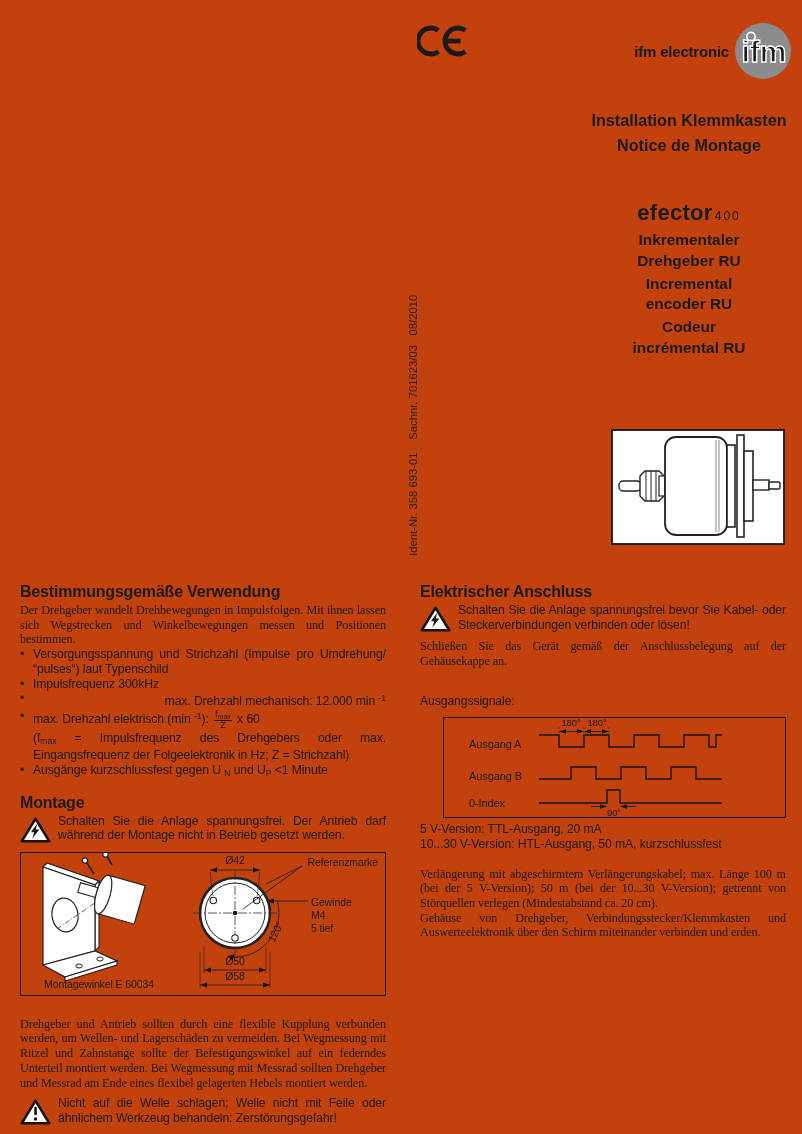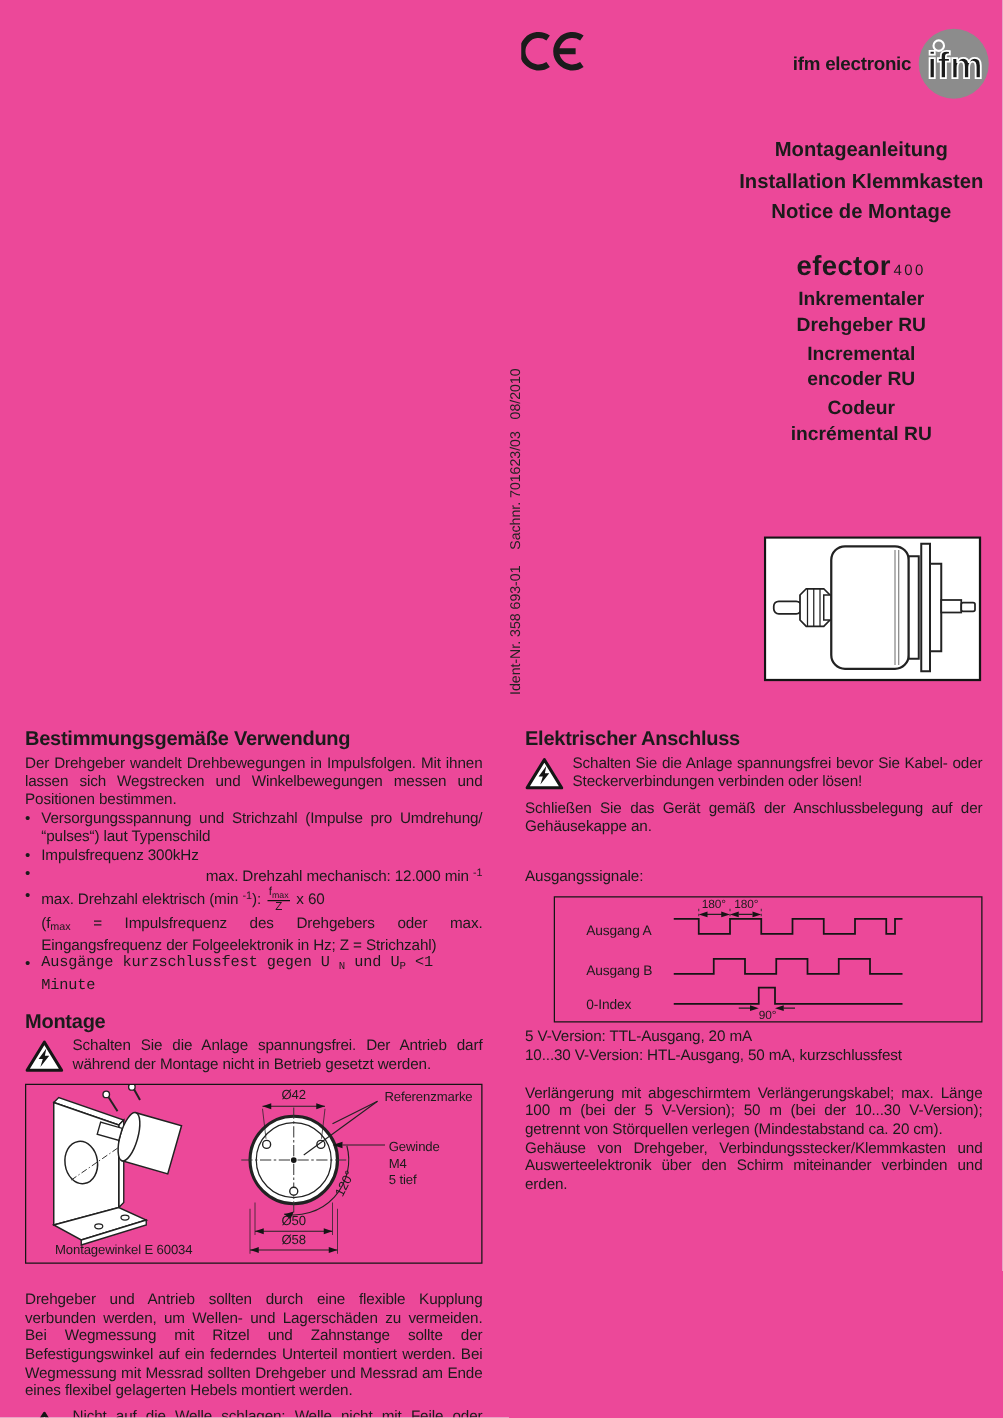--- a/index.html
+++ b/index.html
@@ -1,16 +1,16 @@
 <!DOCTYPE html>
 <html><head>
 <meta charset="utf-8">
 <style>
   html,body{margin:0;padding:0;background:#e8e8e8;}
-  #page{position:relative;width:802px;height:1134px;background:#ec4899;overflow:hidden;
+  #page{position:relative;width:802px;height:1134px;background:#c2410c;overflow:hidden;
         font-family:"Liberation Sans",sans-serif;color:#1b1b1b;}
   .abs{position:absolute;}
   
   #brandrow{left:598px;top:22px;width:194px;display:flex;align-items:center;justify-content:flex-end;gap:5px;}
   #brandrow .btxt{font-size:15px;font-weight:bold;letter-spacing:-0.2px;}
   #titles{left:577px;top:108px;width:224px;text-align:center;font-weight:bold;font-size:16.2px;}
   #titles div{line-height:24.5px;}
   #efector{left:577px;top:200px;width:224px;text-align:center;}
   .ef{font-weight:900;font-size:22px;letter-spacing:0.3px;}
   .e400{font-weight:normal;font-size:12px;letter-spacing:2px;margin-left:2px;}
@@ -18,21 +18,21 @@
   #products div{line-height:20.5px;}
   #products .grp{margin-bottom:2.5px;}
   
   #ident{left:419px;top:264px;width:16px;height:292px;}
   #ident span{position:absolute;left:0;bottom:0;transform-origin:0 100%;transform:rotate(-90deg);
               white-space:pre;font-size:11.3px;color:#222;}
   
   .col{position:absolute;top:583px;width:366px;font-size:12.2px;line-height:14.7px;letter-spacing:-0.1px;}
   #colL{left:20px;} #colR{left:420px;}
   h1{font-size:16px;line-height:17px;margin:0 0 3px 0;letter-spacing:-0.2px;}
-  p{margin:0;text-align:justify;}
+  p{margin:0;text-align:justify;font-family:Liberation Serif, serif;}
   .b{display:flex;} .b .d{width:13px;flex:none;} .b .t{flex:1;text-align:justify;}
   .cont{margin-left:13px;text-align:justify;}
   sub,sup{font-size:8.6px;letter-spacing:0;}
   sup{vertical-align:4px;} sub{vertical-align:-2px;}
   .frac{display:inline-block;vertical-align:-5px;text-align:center;font-size:9.3px;line-height:1.05;margin:0 2px;}
   .frac .fn{display:block;border-bottom:1px solid #111;padding:0 1px;}
   .frac .fd{display:block;}
   .warn{display:flex;margin-top:3px;}
   .warn svg{flex:none;margin:2px 7px 0 0;}
   .warn .t{flex:1;text-align:justify;}
@@ -61,21 +61,20 @@
   <div class="abs" id="brandrow">
     <span class="btxt">ifm electronic</span>
     <svg width="58" height="58" viewBox="0 0 58 58">
       <circle cx="29" cy="29" r="28" fill="#8c8c8c"></circle>
       <circle cx="17" cy="14.5" r="4.2" fill="none" stroke="#ffffff" stroke-width="1.7"></circle>
       <text x="30" y="40" text-anchor="middle" font-size="30" font-weight="bold" fill="none" stroke="#ffffff" stroke-width="1.4">ifm</text>
     </svg>
   </div>
 
   <div class="abs" id="titles">
-    <div>Montageanleitung</div>
     <div>Installation Klemmkasten</div>
     <div>Notice de Montage</div>
   </div>
 
   <div class="abs" id="efector">
     <span class="ef">efector</span><span class="e400">400</span>
   </div>
 
   <div class="abs" id="products">
     <div class="grp">
@@ -139,21 +138,21 @@
       <span class="d">•</span>
       <span class="t" style="text-align:left;">
         <span>max. Drehzahl elektrisch (min </span><sup>-1</sup><span>): </span><span class="frac"><span class="fn"><span>f</span><sub style="font-size:7px;">max</sub></span><span class="fd">Z</span></span><span> x 60</span>
       </span>
     </div>
     <div class="cont">
       <span>(f</span><sub>max</sub><span> = Impulsfrequenz des Drehgebers oder max. Eingangsfrequenz der Folgeelektronik in Hz; Z = Strichzahl)</span>
     </div>
     <div class="b">
       <span class="d">•</span>
-      <span class="t" style="text-align:left;font-family:Liberation Mono, monospace;">
+      <span class="t" style="text-align:left;">
         <span>Ausgänge kurzschlussfest gegen U </span><sub>N</sub><span> und U</span><sub>P</sub><span> &lt;1 Minute</span>
       </span>
     </div>
 
     <h1 class="h-mont">Montage</h1>
 
     <div class="warn">
       <svg width="31" height="28" viewBox="0 0 32 28">
         <path d="M16,2.4 L30.2,25.6 L1.8,25.6 Z" fill="#fff" stroke="#151515" stroke-width="2.6" stroke-linejoin="round"></path>
         <path d="M17.6,7.6 L11.2,16.3 L14.7,16.3 L12.7,22.8 L20,13.5 L16.4,13.5 Z" fill="#151515"></path>

